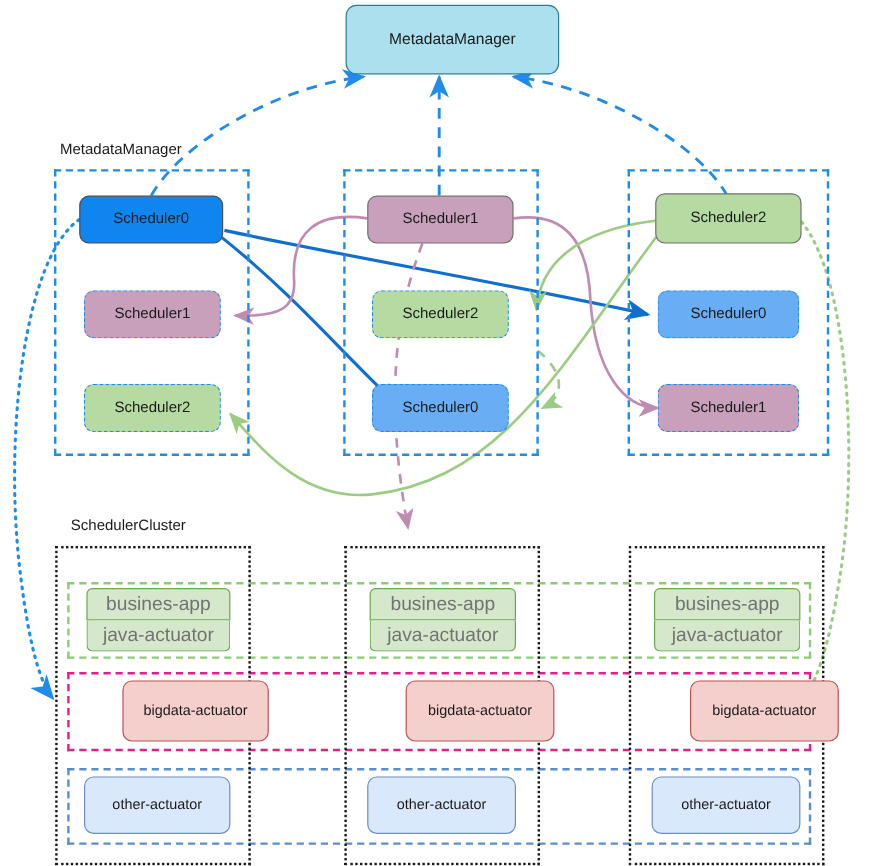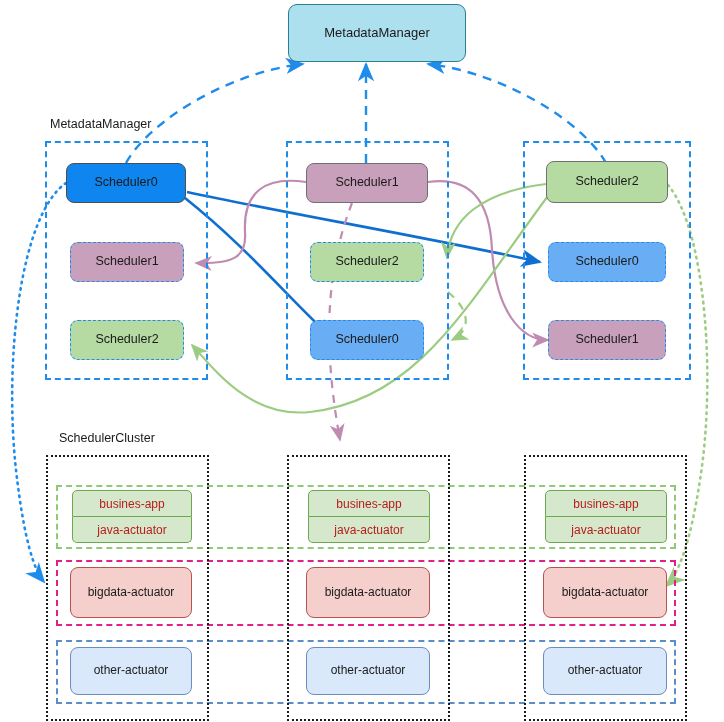--- a/index.html
+++ b/index.html
@@ -27,24 +27,24 @@
   .n-leader-green{background:#b6dba2;border:1.6px solid #707070;}
   .n-rep-pink{background:#c9a0bb;border:1.8px dashed #1f8cec;}
   .n-rep-green{background:#b6dba2;border:1.8px dashed #1f8cec;}
   .n-rep-blue{background:#69aef4;border:1.8px dashed #1f8cec;}
 
   .n-meta{background:#ade0ef;border:1.6px solid #2a7f95;border-radius:9px;font-size:13px;}
 
   
   .stack{position:absolute;box-sizing:border-box;display:flex;flex-direction:column;}
   .stack .cell{flex:1;display:flex;align-items:center;justify-content:center;
-               background:#d5e8cc;border:1.4px solid #6aa84f;font-size:12px;color:#b91c1c;}
+               background:#d5e8cc;border:1.4px solid #6aa84f;font-size:16px;color:#737373;}
   .stack .cell:first-child{border-radius:5px 5px 0 0;}
   .stack .cell:last-child{border-radius:0 0 5px 5px;border-top:none;text-align:right;}
-  .n-bigdata{background:#f5cfcc;border:1.6px solid #b85450;border-radius:8px;font-size:12px;}
+  .n-bigdata{background:#f5cfcc;border:1.6px solid #b85450;border-radius:8px;font-size:12px;margin-left:32px;}
   .n-other{background:#dae8fc;border:1.6px solid #6c8ebf;border-radius:8px;font-size:12px;}
 </style>
 </head>
 <body>
 
 <div id="stage">
 
   <svg id="edges" viewBox="0 0 724 722">
     <defs>
       <marker id="ar-blue" markerWidth="9" markerHeight="9" refX="7.2" refY="4" orient="auto">

